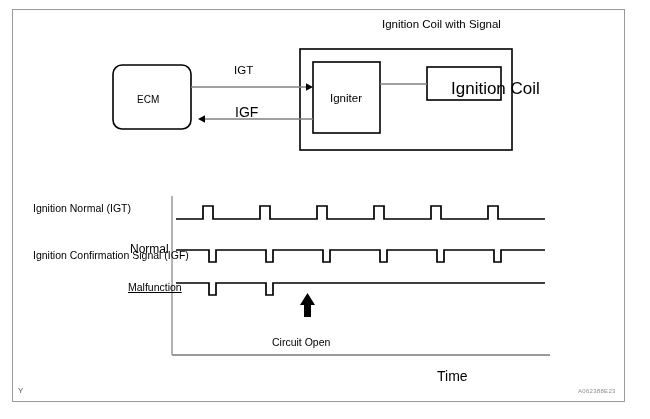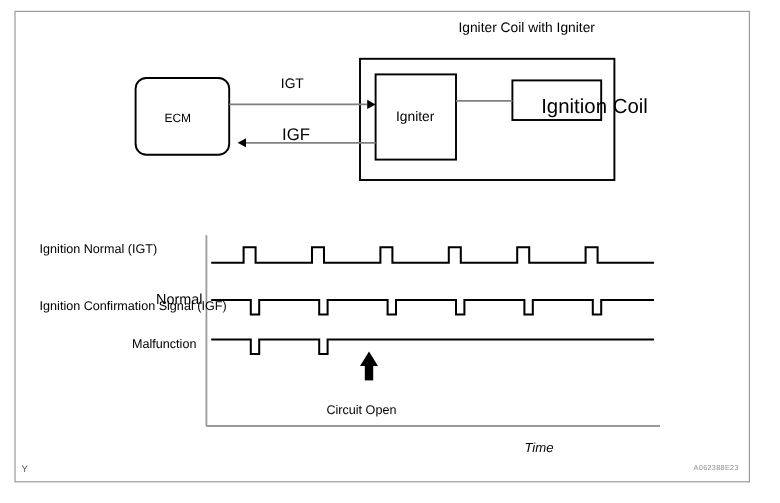--- a/index.html
+++ b/index.html
@@ -16,23 +16,23 @@
   #diagram-svg{position:absolute;left:0;top:0;width:650px;height:419px;}
   #title-ignition-coil-with-igniter{left:382px;top:18px;font-size:11.5px;}
   #ecm-label{left:137px;top:94px;font-size:10px;}
   #igniter-label{left:330px;top:92px;font-size:11.5px;}
   #ignition-coil-label{left:451px;top:79px;font-size:17px;}
   #igt-arrow-label{left:234px;top:64px;font-size:11.5px;text-align:right;}
   #igf-arrow-label{left:235px;top:104px;font-size:14px;}
   #wf-igt-label{left:33px;top:202px;font-size:10.5px;}
   #wf-igf-label{left:33px;top:249px;font-size:10.5px;}
   #wf-normal-label{left:130px;top:243px;font-size:12px;}
-  #wf-malfunction-label{left:110px;top:281px;font-size:10.5px;}
+  #wf-malfunction-label{left:128px;top:281px;font-size:10.5px;text-decoration:underline;}
   #circuit-open-label{left:272px;top:336px;font-size:10.5px;text-align:center;}
-  #time-label{left:437px;top:368px;font-size:11px;font-style:italic;}
+  #time-label{left:437px;top:368px;font-size:14px;}
   #corner-mark-y{left:18px;top:386px;font-size:8px;color:#555;}
   #part-code{left:578px;top:388px;font-size:6px;color:#8d8d8d;letter-spacing:.3px;}
 </style>
 </head>
 <body>
 
 <div id="frame"></div>
 
 <svg id="diagram-svg" viewBox="0 0 650 419" xmlns="http://www.w3.org/2000/svg">
 
@@ -74,21 +74,21 @@
   <polyline fill="none" stroke="#000" stroke-width="1.7" stroke-linejoin="miter" points="176,283 209,283 209,295 216,295 216,283
             266,283 266,295 273,295 273,283
             545,283"></polyline>
 
   <g>
     <rect x="304" y="303" width="7" height="14" fill="#000"></rect>
     <polygon points="300,305 307.5,293 315,305" fill="#000"></polygon>
   </g>
 </svg>
 
-<div class="lbl" id="title-ignition-coil-with-igniter">Igniter Coil with Igniter</div>
+<div class="lbl" id="title-ignition-coil-with-igniter">Ignition Coil with Signal</div>
 
 <div class="lbl" id="ecm-label">ECM</div>
 
 <div class="lbl" id="igniter-label">Igniter</div>
 
 <div class="lbl" id="ignition-coil-label">Ignition Coil</div>
 
 <div class="lbl" id="igt-arrow-label">IGT</div>
 
 <div class="lbl" id="igf-arrow-label">IGF</div>

